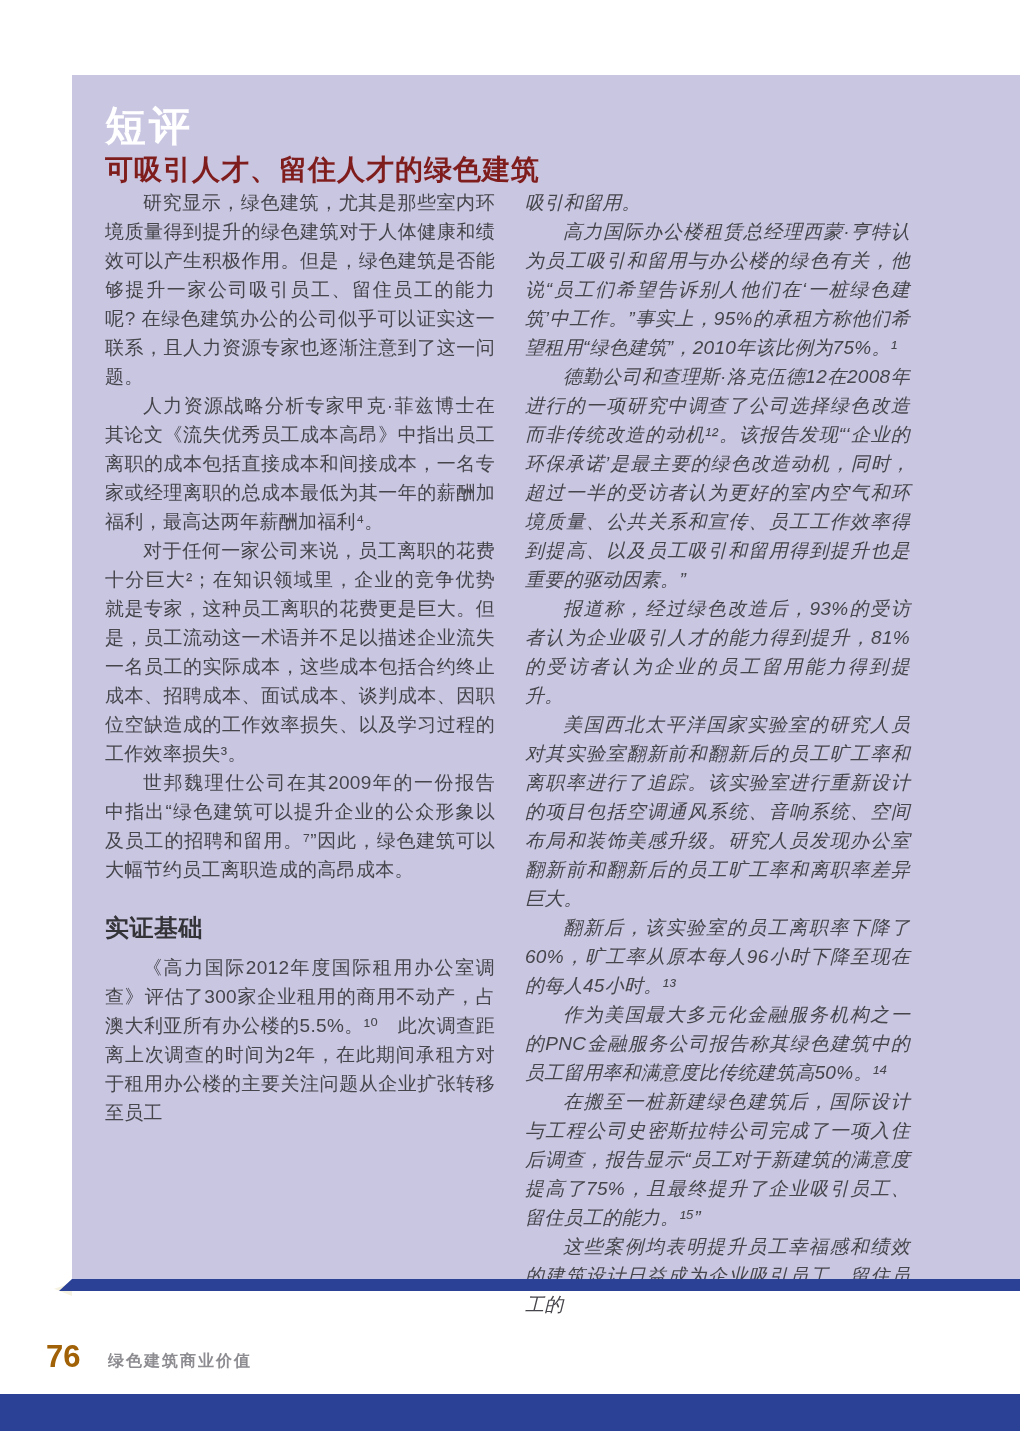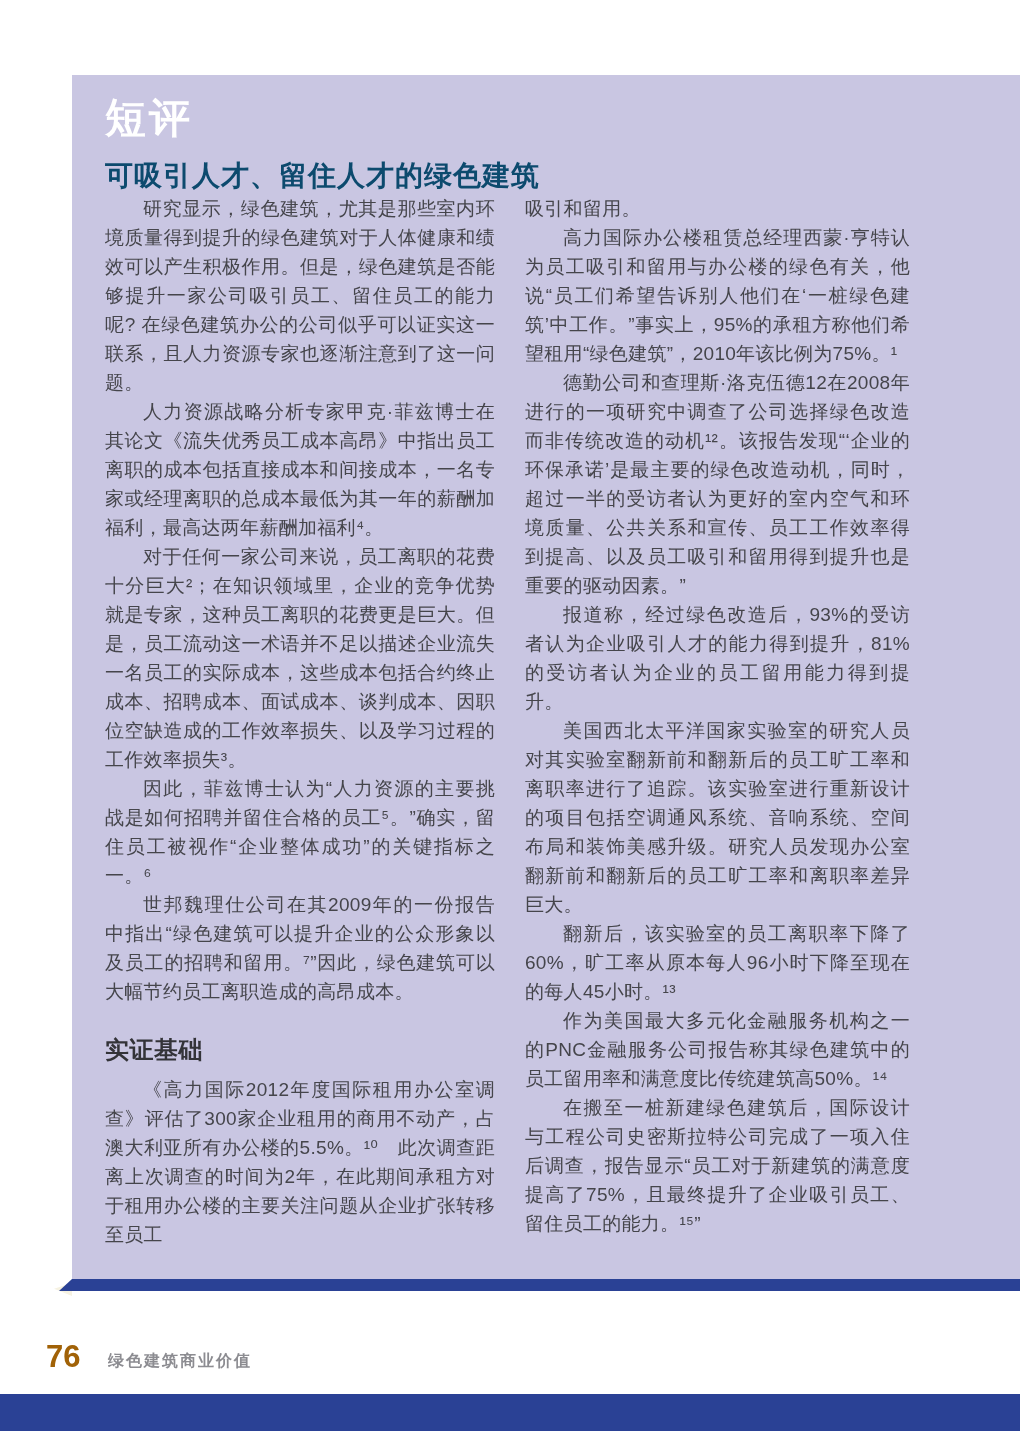--- a/index.html
+++ b/index.html
@@ -5,32 +5,32 @@
   * { margin:0; padding:0; box-sizing:border-box; }
   html,body { background:#ffffff; }
   .canvas {
     position:relative; width:1020px; height:1431px; background:#ffffff;
     font-family:"Liberation Sans","DejaVu Sans",sans-serif; overflow:hidden;
   }
   .panel {
     position:absolute; left:72px; top:75px; width:948px; height:1204px;
     background:#c9c6e2;
   }
-  .panel-content { position:absolute; left:33px; top:0; width:805px; }
+  .panel-content { position:absolute; left:33px; top:8px; width:805px; }
   .kicker {
     margin-top:22px; font-size:41px; line-height:1.05; font-weight:bold;
     color:#ffffff; letter-spacing:3px;
   }
   .article-title {
-    margin-top:21px; font-size:28px; line-height:1.1; font-weight:bold;
-    color:#0c4a6e; letter-spacing:1px;
+    margin-top:7px; font-size:28px; line-height:1.1; font-weight:bold;
+    color:#7f1d1d; letter-spacing:1px;
   }
   .cols { display:flex; gap:30px; margin-top:2px; }
   .col-left  { width:390px; }
-  .col-right { width:385px; }
+  .col-right { width:385px;font-style:italic; }
   p.body {
     font-size:19px; line-height:29px; color:#45454b;
     text-align:justify; text-indent:2em; letter-spacing:0.3px;
   }
   p.body.noindent { text-indent:0; }
   h3.section {
     font-size:24px; line-height:1.2; font-weight:bold; color:#333338;
     margin:30px 0 10px 0; letter-spacing:0.5px;
   }
   .ribbon {
@@ -71,35 +71,35 @@
       <div class="kicker">短评</div>
 
       <div class="article-title">可吸引人才、留住人才的绿色建筑</div>
 
       <div class="cols">
 
         <div class="col-left">
           <p class="body">研究显示，绿色建筑，尤其是那些室内环境质量得到提升的绿色建筑对于人体健康和绩效可以产生积极作用。但是，绿色建筑是否能够提升一家公司吸引员工、留住员工的能力呢? 在绿色建筑办公的公司似乎可以证实这一联系，且人力资源专家也逐渐注意到了这一问题。</p>
           <p class="body">人力资源战略分析专家甲克·菲兹博士在其论文《流失优秀员工成本高昂》中指出员工离职的成本包括直接成本和间接成本，一名专家或经理离职的总成本最低为其一年的薪酬加福利，最高达两年薪酬加福利⁴。</p>
           <p class="body">对于任何一家公司来说，员工离职的花费十分巨大²；在知识领域里，企业的竞争优势就是专家，这种员工离职的花费更是巨大。但是，员工流动这一术语并不足以描述企业流失一名员工的实际成本，这些成本包括合约终止成本、招聘成本、面试成本、谈判成本、因职位空缺造成的工作效率损失、以及学习过程的工作效率损失³。</p>
-          <p class="body">因此，菲兹博士认为“人力资源的主要挑战是如何招聘并留住合格的员工⁵。”确实，留住员工被视作“企业整体成功”的关键指标之一。⁶</p>
           <p class="body">世邦魏理仕公司在其2009年的一份报告中指出“绿色建筑可以提升企业的公众形象以及员工的招聘和留用。⁷”因此，绿色建筑可以大幅节约员工离职造成的高昂成本。</p>
           <h3 class="section">实证基础</h3>
           <p class="body">《高力国际2012年度国际租用办公室调查》评估了300家企业租用的商用不动产，占澳大利亚所有办公楼的5.5%。¹⁰　此次调查距离上次调查的时间为2年，在此期间承租方对于租用办公楼的主要关注问题从企业扩张转移至员工</p>
         </div>
 
         <div class="col-right">
           <p class="body noindent">吸引和留用。</p>
           <p class="body">高力国际办公楼租赁总经理西蒙·亨特认为员工吸引和留用与办公楼的绿色有关，他说“员工们希望告诉别人他们在‘一桩绿色建筑’中工作。”事实上，95%的承租方称他们希望租用“绿色建筑”，2010年该比例为75%。¹</p>
           <p class="body">德勤公司和查理斯·洛克伍德12在2008年进行的一项研究中调查了公司选择绿色改造而非传统改造的动机¹²。该报告发现“‘企业的环保承诺’是最主要的绿色改造动机，同时，超过一半的受访者认为更好的室内空气和环境质量、公共关系和宣传、员工工作效率得到提高、以及员工吸引和留用得到提升也是重要的驱动因素。”</p>
           <p class="body">报道称，经过绿色改造后，93%的受访者认为企业吸引人才的能力得到提升，81%的受访者认为企业的员工留用能力得到提升。</p>
           <p class="body">美国西北太平洋国家实验室的研究人员对其实验室翻新前和翻新后的员工旷工率和离职率进行了追踪。该实验室进行重新设计的项目包括空调通风系统、音响系统、空间布局和装饰美感升级。研究人员发现办公室翻新前和翻新后的员工旷工率和离职率差异巨大。</p>
           <p class="body">翻新后，该实验室的员工离职率下降了60%，旷工率从原本每人96小时下降至现在的每人45小时。¹³</p>
           <p class="body">作为美国最大多元化金融服务机构之一的PNC金融服务公司报告称其绿色建筑中的员工留用率和满意度比传统建筑高50%。¹⁴</p>
           <p class="body">在搬至一桩新建绿色建筑后，国际设计与工程公司史密斯拉特公司完成了一项入住后调查，报告显示“员工对于新建筑的满意度提高了75%，且最终提升了企业吸引员工、留住员工的能力。¹⁵”</p>
+          <p class="body">这些案例均表明提升员工幸福感和绩效的建筑设计日益成为企业吸引员工、留住员工的</p>
         </div>
 
       </div>
     </div>
   </div>
 
   <div class="ribbon-fold-cream"></div>
   <div class="ribbon-fold-blue"></div>
   <div class="ribbon"></div>
 

